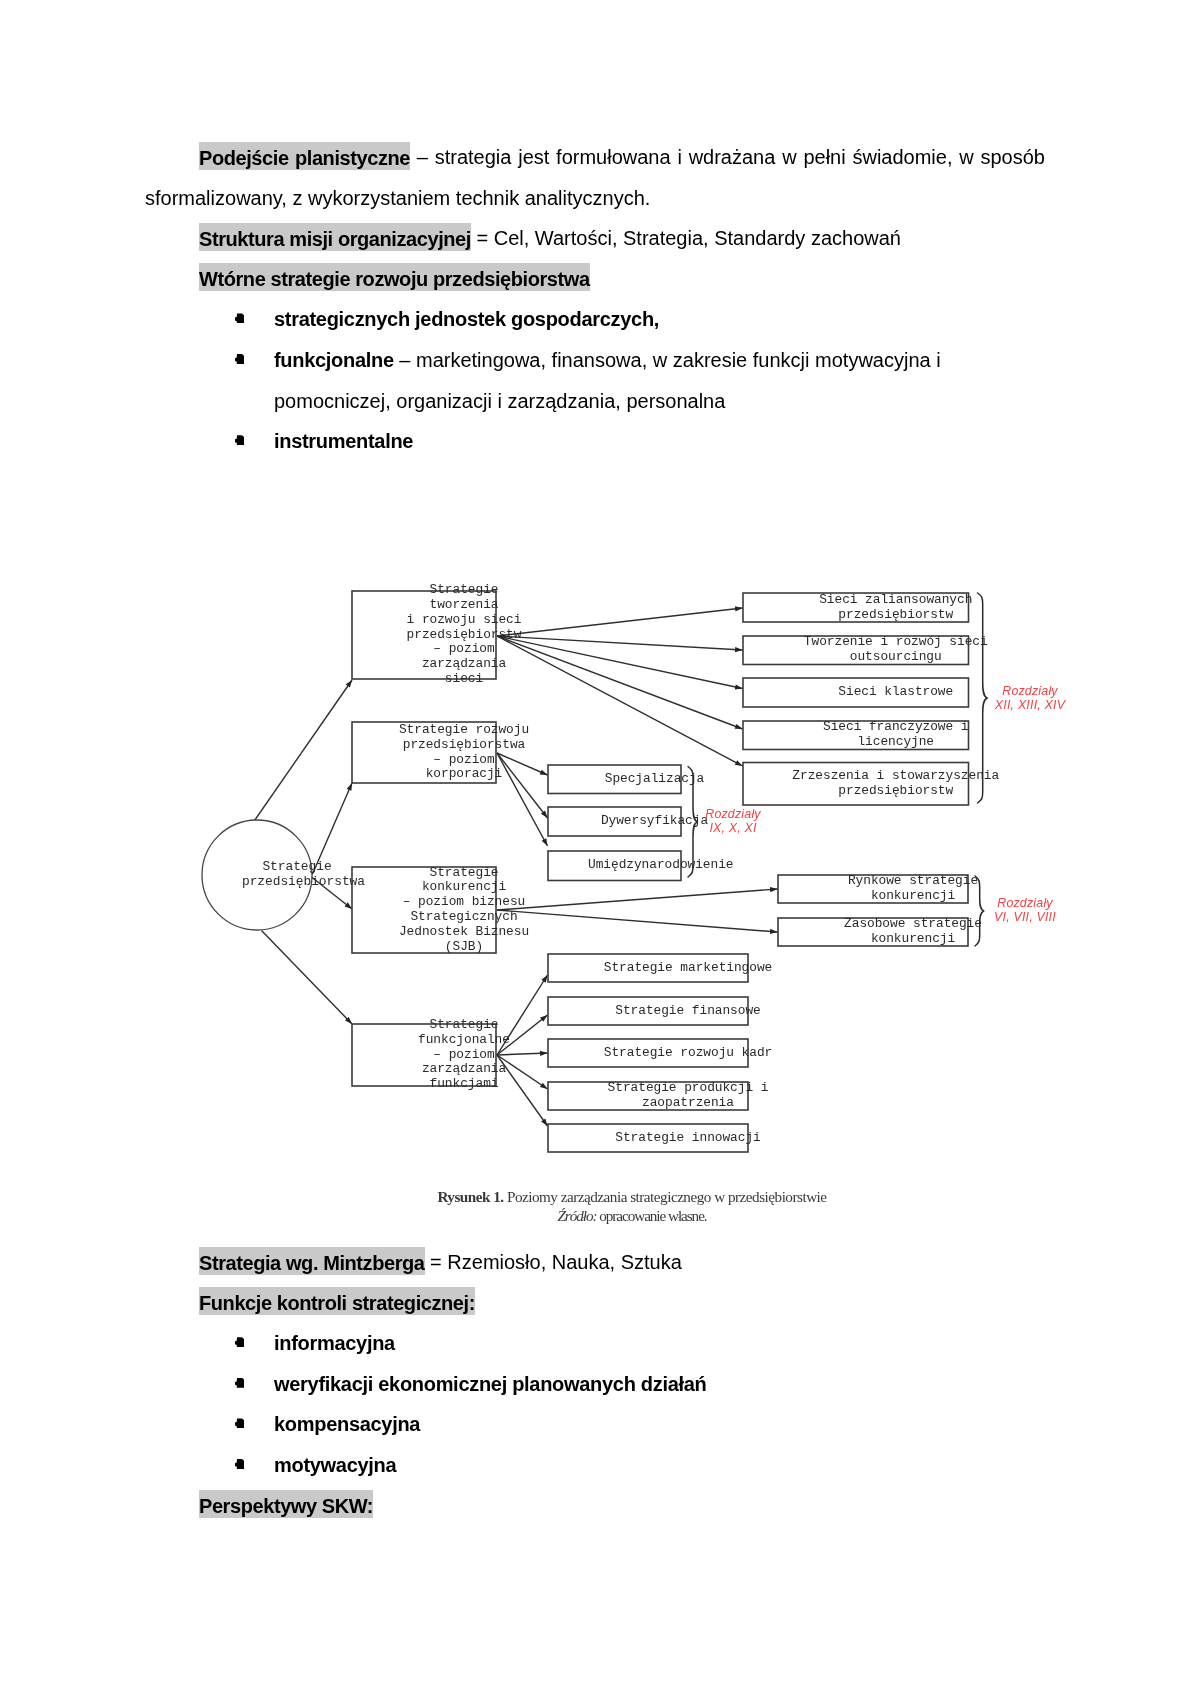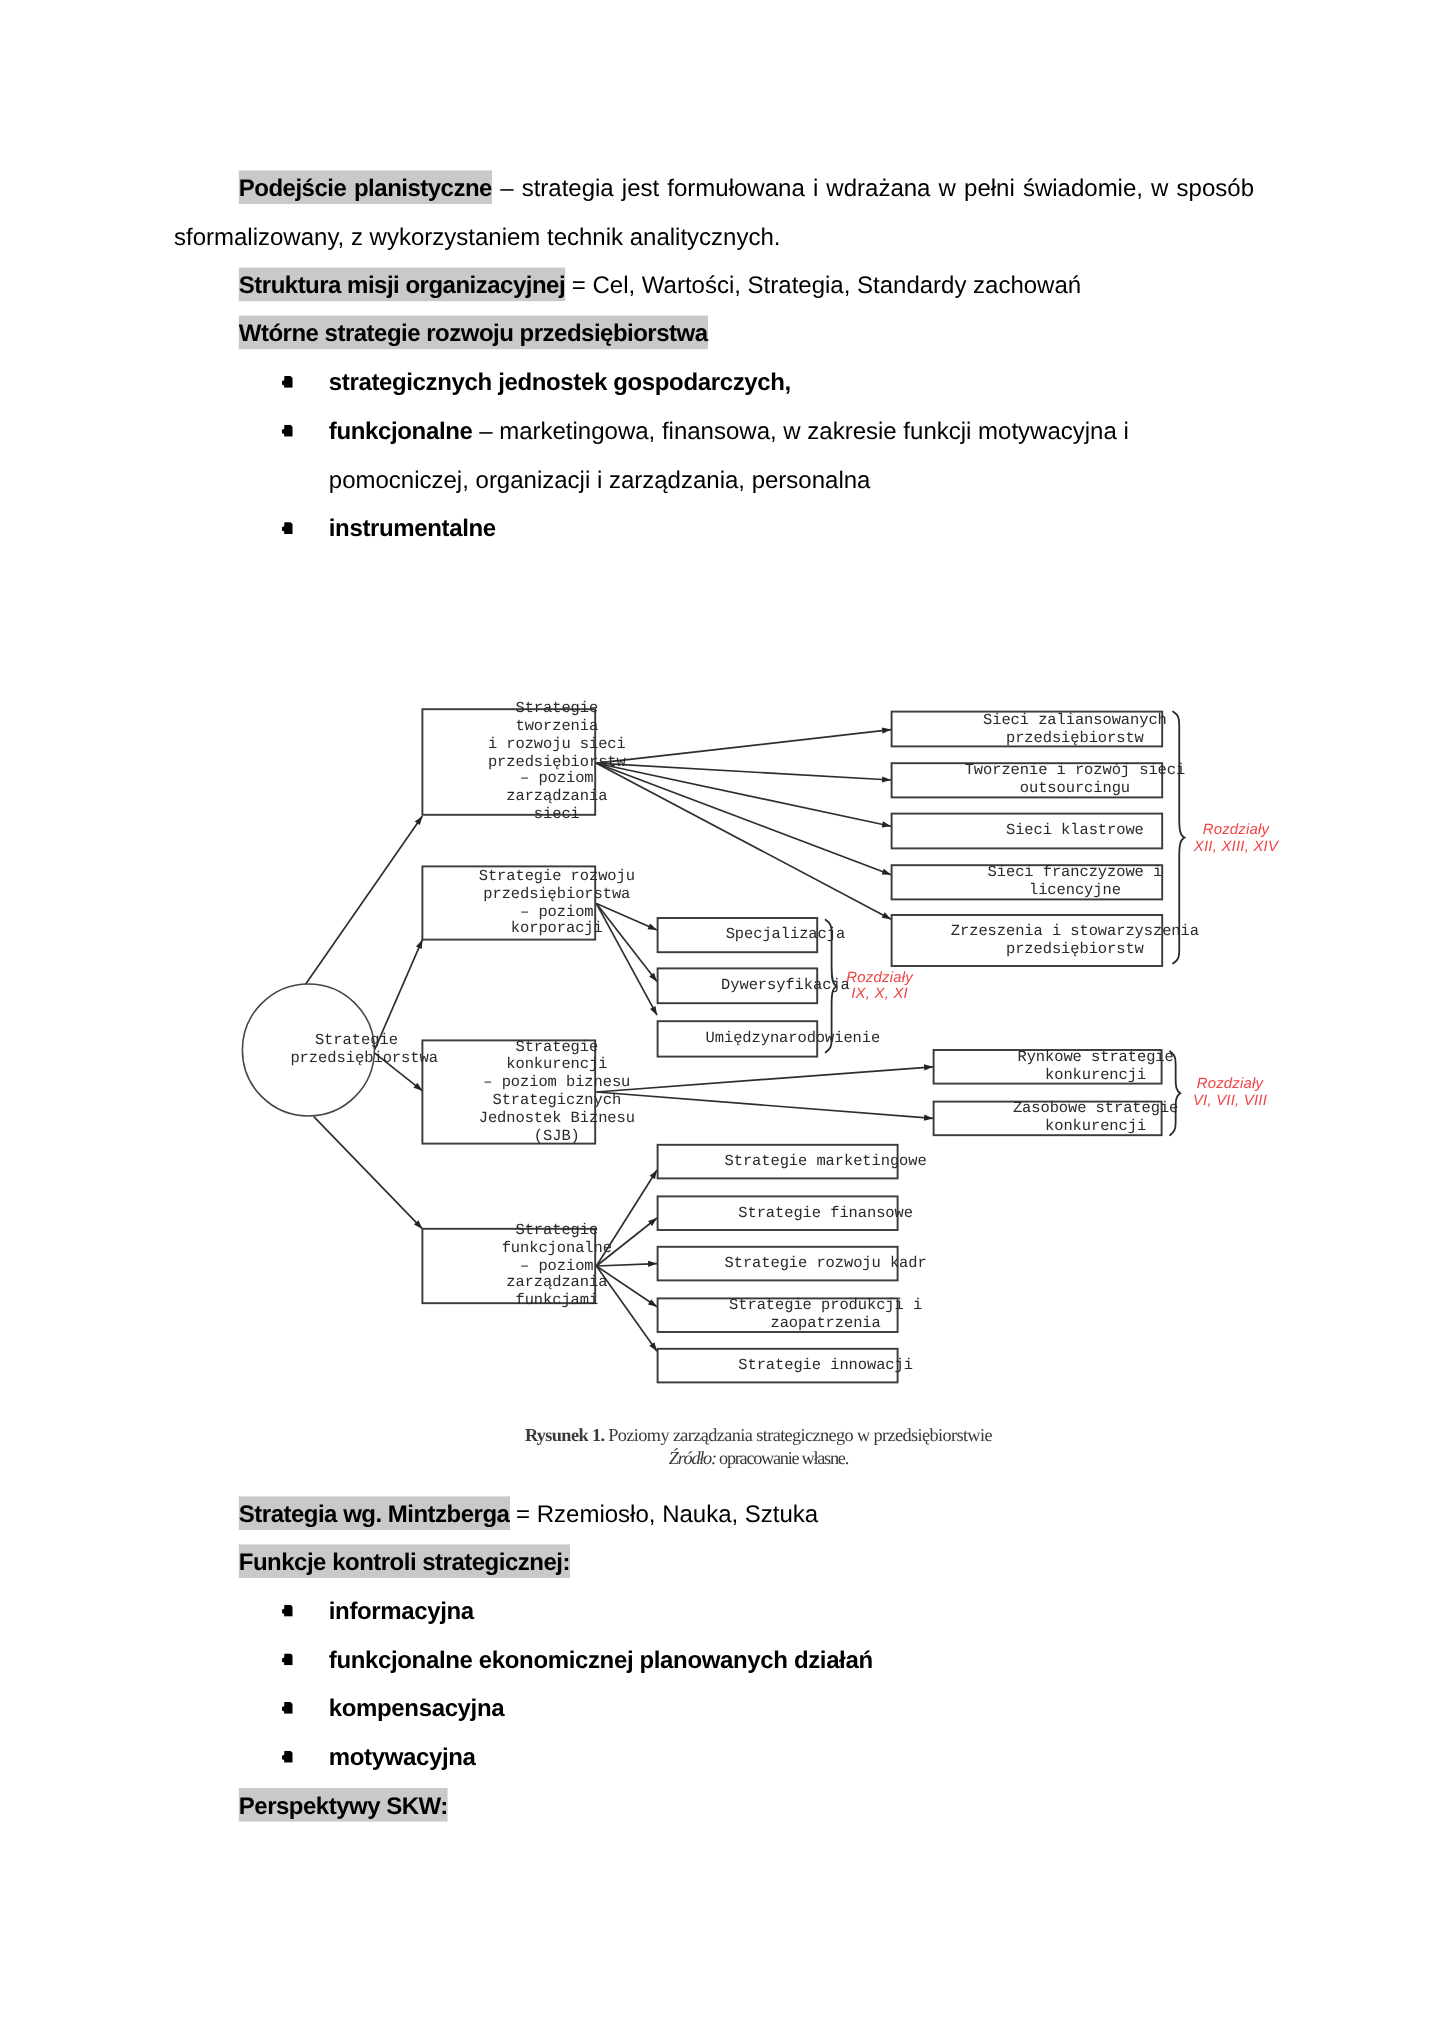--- a/index.html
+++ b/index.html
@@ -187,20 +187,20 @@
     <div class="rl" style="left:970px;top:897px;width:110px"><span class="inner"><span>Rozdziały</span><br><span>VI, VII, VIII</span></span></div>
     <div class="caption" style="top:1188px"><b>Rysunek 1.</b><span> Poziomy zarządzania strategicznego w przedsiębiorstwie</span></div>
     <div class="caption src-line" style="top:1207px"><span class="src">Źródło:</span><span> opracowanie własne.</span></div>
   </div>
 
   <div class="textblock tb-bottom">
     <p class="para"><span class="hl">Strategia wg. Mintzberga</span><span> = Rzemiosło, Nauka, Sztuka</span></p>
     <p class="para"><span class="hl">Funkcje kontroli strategicznej:</span><span></span></p>
     <ul class="bullets">
       <li><span class="b">informacyjna</span><span></span></li>
-      <li><span class="b">funkcjonalne ekonomicznej planowanych działań</span><span></span></li>
+      <li><span class="b">weryfikacji ekonomicznej planowanych działań</span><span></span></li>
       <li><span class="b">kompensacyjna</span><span></span></li>
       <li><span class="b">motywacyjna</span><span></span></li>
     </ul>
     <p class="para"><span class="hl">Perspektywy SKW:</span><span></span></p>
   </div>
 
 </div>
 
 </body></html>

